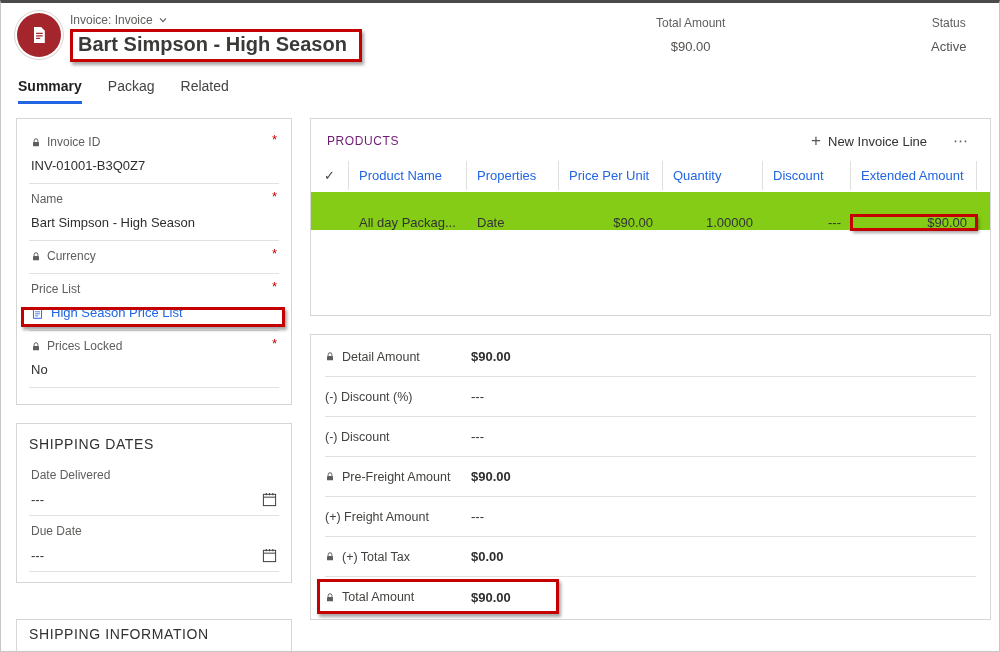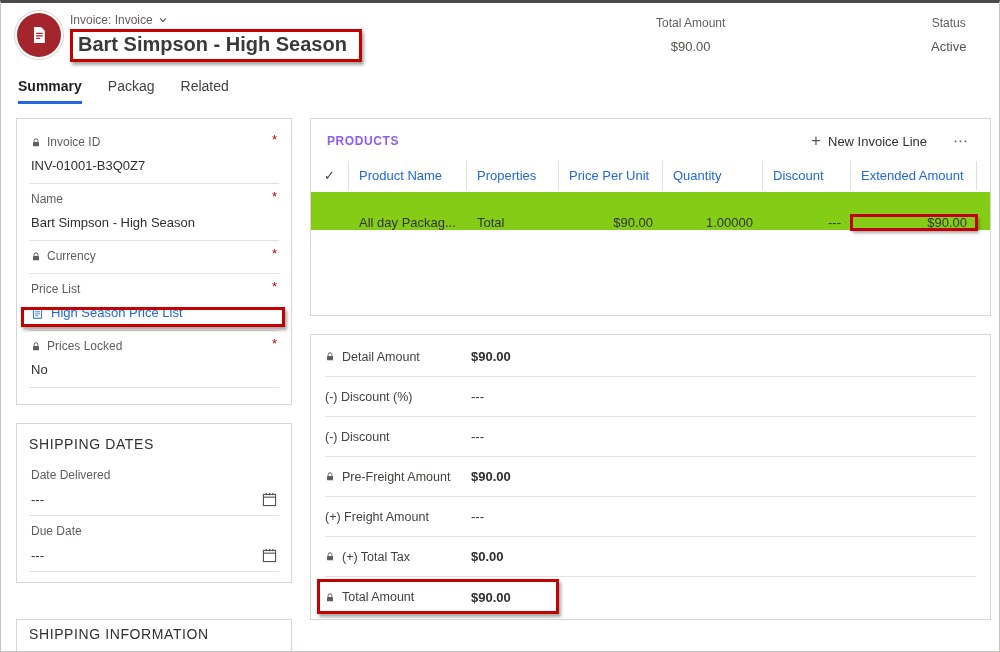--- a/index.html
+++ b/index.html
@@ -62,21 +62,21 @@
   .section-title { font-size:14px; color:#323130; letter-spacing:.6px; margin-bottom:8px; }
   .date-field { padding:8px 2px 6px; border-bottom:1px solid #e3e1df; }
   .date-label { font-size:12px; color:#605e5c; }
   .date-value-row { display:flex; justify-content:space-between; align-items:center; margin-top:10px; padding-bottom:2px; }
   .date-value { font-size:13px; color:#2f2e2d; }
   .cut-card { margin-top:18px; padding:6px 12px; }
 
   
   .products-card { height:198px; overflow:hidden; }
   .products-head { display:flex; align-items:center; padding:13px 16px 11px 16px; }
-  .products-title { font-size:12px; font-weight:700; letter-spacing:.6px; color:#8b5cf6; flex:1; }
+  .products-title { font-size:12px; font-weight:400; letter-spacing:.6px; color:#701a75; flex:1; }
   .new-line { display:flex; align-items:center; gap:7px; font-size:13px; color:#323130;
               background:none; border:none; font-family:inherit; cursor:pointer; }
   .plus { font-size:17px; color:#585654; line-height:12px; }
   .more { margin-left:26px; margin-right:6px; color:#605e5c; font-size:15px; cursor:pointer; }
 
   .ptable-header { display:flex; align-items:stretch; }
   .hcell { font-size:13px; color:#2266e3; padding:7px 10px; border-right:1px solid #e1dfdd;
            display:flex; align-items:center; cursor:pointer; }
   .hcell.c-check { color:#444; justify-content:center; font-size:13px; }
   .prow { display:flex; background:#84cc16; height:38px; align-items:flex-end; font-size:13px; color:#333; margin-top:2px; }
@@ -272,21 +272,21 @@
           <div class="hcell c-props">Properties</div>
           <div class="hcell c-ppu">Price Per Unit</div>
           <div class="hcell c-qty">Quantity</div>
           <div class="hcell c-disc">Discount</div>
           <div class="hcell c-ext">Extended Amount</div>
         </div>
 
         <div class="prow">
           <div class="pcell c-check"></div>
           <div class="pcell c-name">All day Packag...</div>
-          <div class="pcell c-props">Total</div>
+          <div class="pcell c-props">Date</div>
           <div class="pcell c-ppu num">$90.00</div>
           <div class="pcell c-qty num">1.00000</div>
           <div class="pcell c-disc num">---</div>
           <div class="pcell c-ext num annot-cell">$90.00</div>
         </div>
       </section>
 
       <section class="card totals-card">
 
         <div class="trow">

